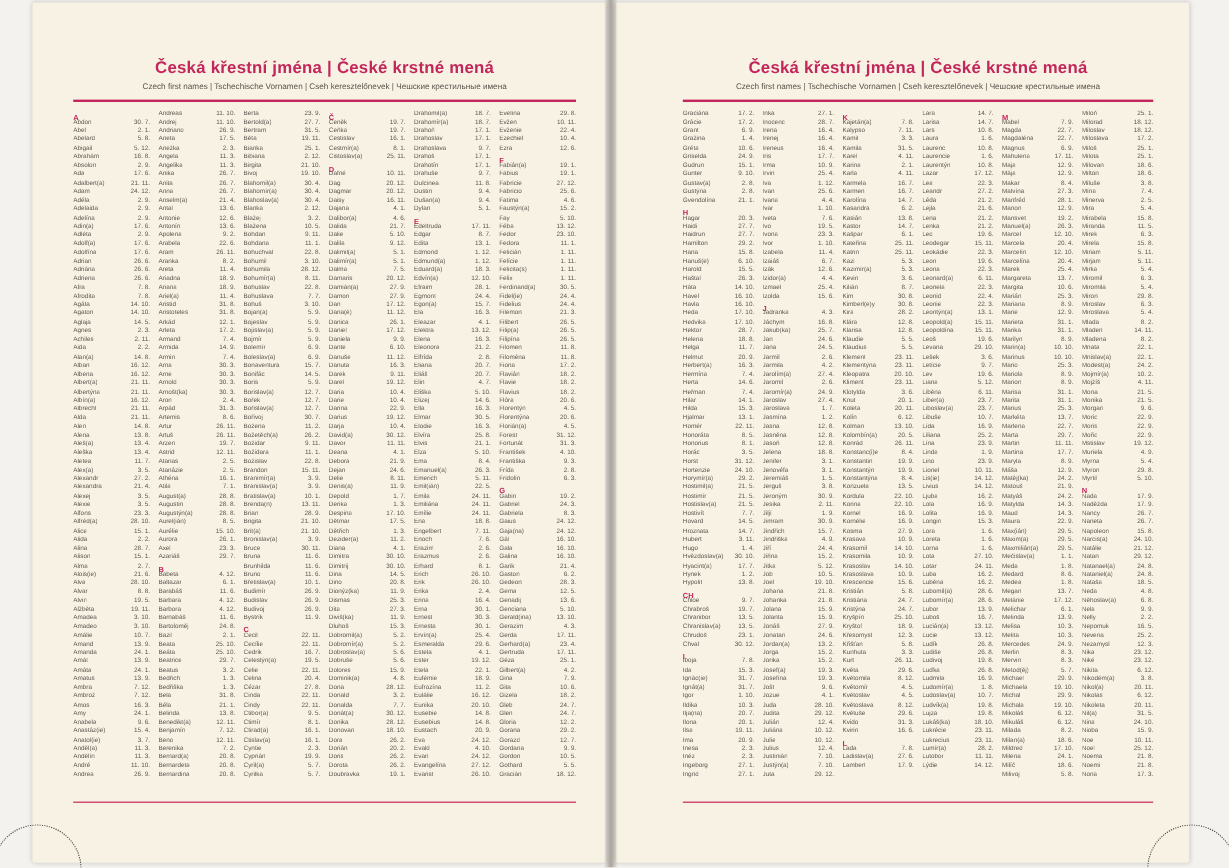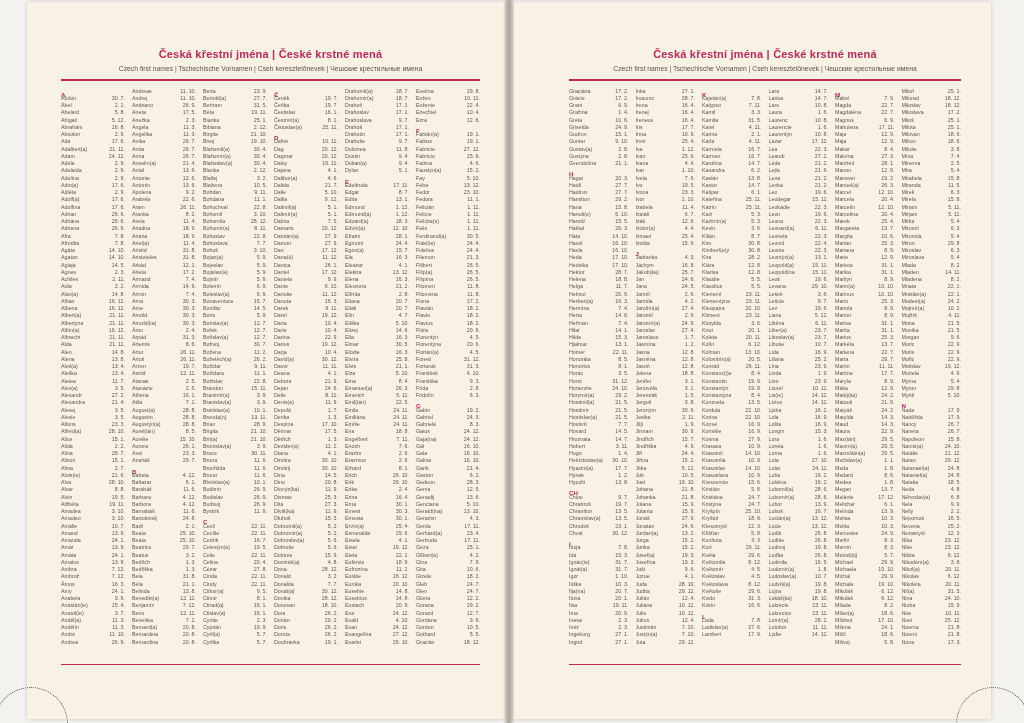--- a/index.html
+++ b/index.html
@@ -13,21 +13,21 @@
   }
   .page.left  { left:27px;  width:478px; padding:46px 25px 0 34px; border-radius:2px 0 0 2px; }
   .page.right { left:513px; width:478px; padding:46px 30px 0 56px; border-radius:0 2px 2px 0; }
   .gutter {
     position:absolute; top:0; left:503px; width:12px; height:723px;
     background:linear-gradient(90deg, rgba(0,0,0,0) 0%, rgba(90,80,70,.45) 45%, rgba(90,80,70,.45) 55%, rgba(0,0,0,0) 100%);
     z-index:5;
   }
   .page-title {
     text-align:center; color:#c2275b; font-weight:bold;
-    font-size:11px; letter-spacing:.2px; margin-bottom:5px;
+    font-size:14px; letter-spacing:.2px; margin-bottom:5px;
   }
   .page-subtitle {
     text-align:center; color:#57544c; font-size:6.8px; margin-bottom:7px;
   }
   .rule { height:1.6px; background:#c2275b; }
   .rule.top { margin-bottom:7px; }
   .rule.bottom { margin-top:4px; }
   .cols { display:flex; gap:7px; height:572px; overflow:hidden; }
   .col { flex:1 1 0; min-width:0; }
   .nrow {

